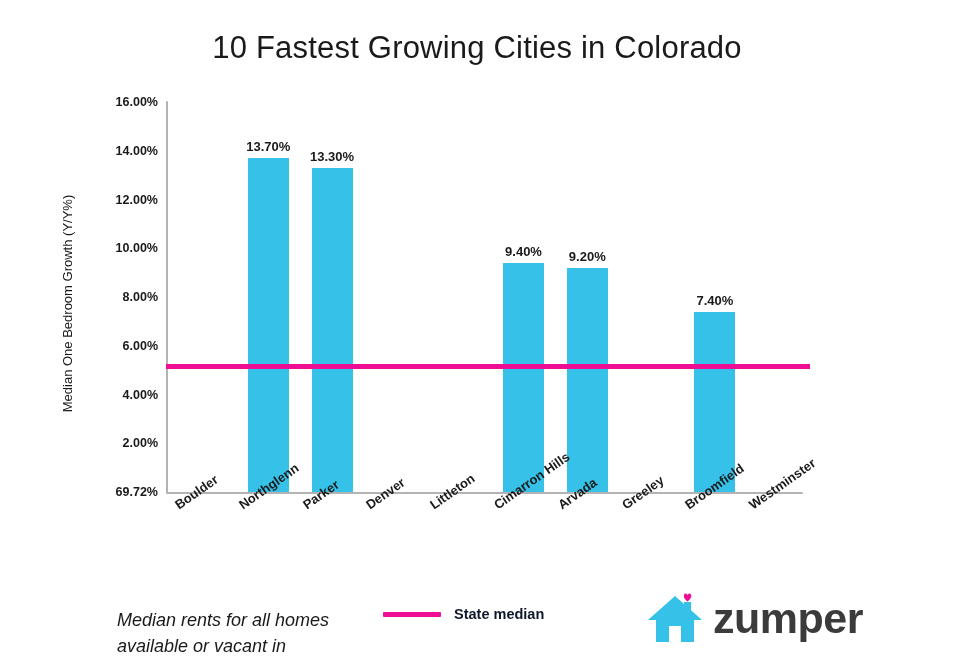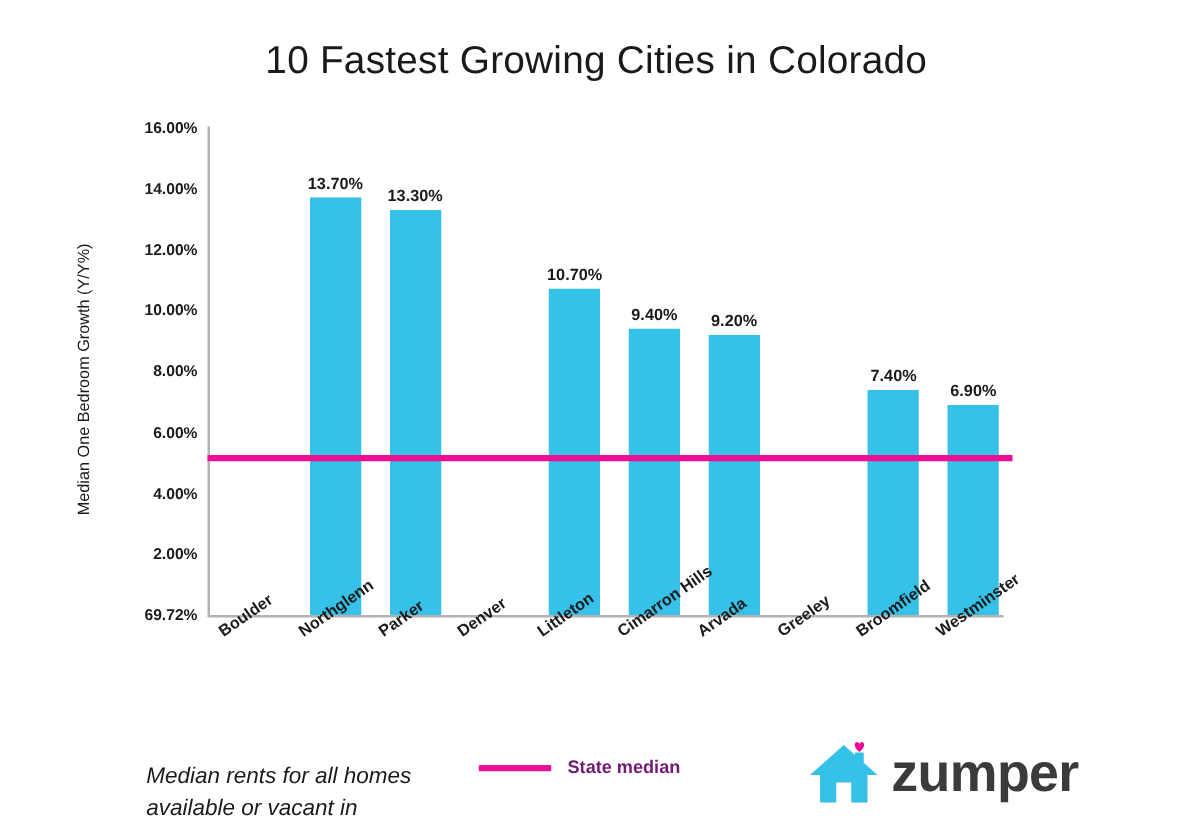--- a/index.html
+++ b/index.html
@@ -155,21 +155,21 @@
   }
   #legend-swatch {
     width: 58px;
     height: 5px;
     background: #ee0d95;
     border-radius: 1px;
   }
   #legend-label {
     font-size: 14.5px;
     font-weight: bold;
-    color: #701a75;
+    color: #0f172a;
   }
 
   
   #zumper-logo {
     position: absolute;
     left: 648px;
     top: 592px;
     display: flex;
     align-items: center;
     gap: 9px;
@@ -208,39 +208,31 @@
 <div id="plot-area">
   <div id="median-line" style="top: 261.969px; width: 644.2px; background: rgb(238, 13, 149);"></div>
     <div class="bar-group" style="left: 81.8px; width: 41px; height: 390px;">
       <div class="bar" style="height: 333.938px; background: rgb(53, 193, 232);"></div>
       <div class="bar-value" style="bottom: 337.938px;">13.70%</div>
     </div>
     <div class="bar-group" style="left: 145.6px; width: 41px; height: 390px;">
       <div class="bar" style="height: 324.188px; background: rgb(53, 193, 232);"></div>
       <div class="bar-value" style="bottom: 328.188px;">13.30%</div>
     </div>
-    <div class="bar-group" style="left: 273.2px; width: 41px; height: 390px;">
-      <div class="bar" style="height: 260.812px; background: rgb(53, 193, 232);"></div>
-      <div class="bar-value" style="bottom: 264.812px;">10.70%</div>
-    </div>
     <div class="bar-group" style="left: 337px; width: 41px; height: 390px;">
       <div class="bar" style="height: 229.125px; background: rgb(53, 193, 232);"></div>
       <div class="bar-value" style="bottom: 233.125px;">9.40%</div>
     </div>
     <div class="bar-group" style="left: 400.8px; width: 41px; height: 390px;">
       <div class="bar" style="height: 224.25px; background: rgb(53, 193, 232);"></div>
       <div class="bar-value" style="bottom: 228.25px;">9.20%</div>
     </div>
     <div class="bar-group" style="left: 528.4px; width: 41px; height: 390px;">
       <div class="bar" style="height: 180.375px; background: rgb(53, 193, 232);"></div>
       <div class="bar-value" style="bottom: 184.375px;">7.40%</div>
-    </div>
-    <div class="bar-group" style="left: 592.2px; width: 41px; height: 390px;">
-      <div class="bar" style="height: 168.188px; background: rgb(53, 193, 232);"></div>
-      <div class="bar-value" style="bottom: 172.188px;">6.90%</div>
     </div>
   </div>
 
 <div id="x-label-wrap">
     <div class="x-label" style="left: 172px;">Boulder</div>
     <div class="x-label" style="left: 235.8px;">Northglenn</div>
     <div class="x-label" style="left: 299.6px;">Parker</div>
     <div class="x-label" style="left: 363.4px;">Denver</div>
     <div class="x-label" style="left: 427.2px;">Littleton</div>
     <div class="x-label" style="left: 491px;">Cimarron Hills</div>

